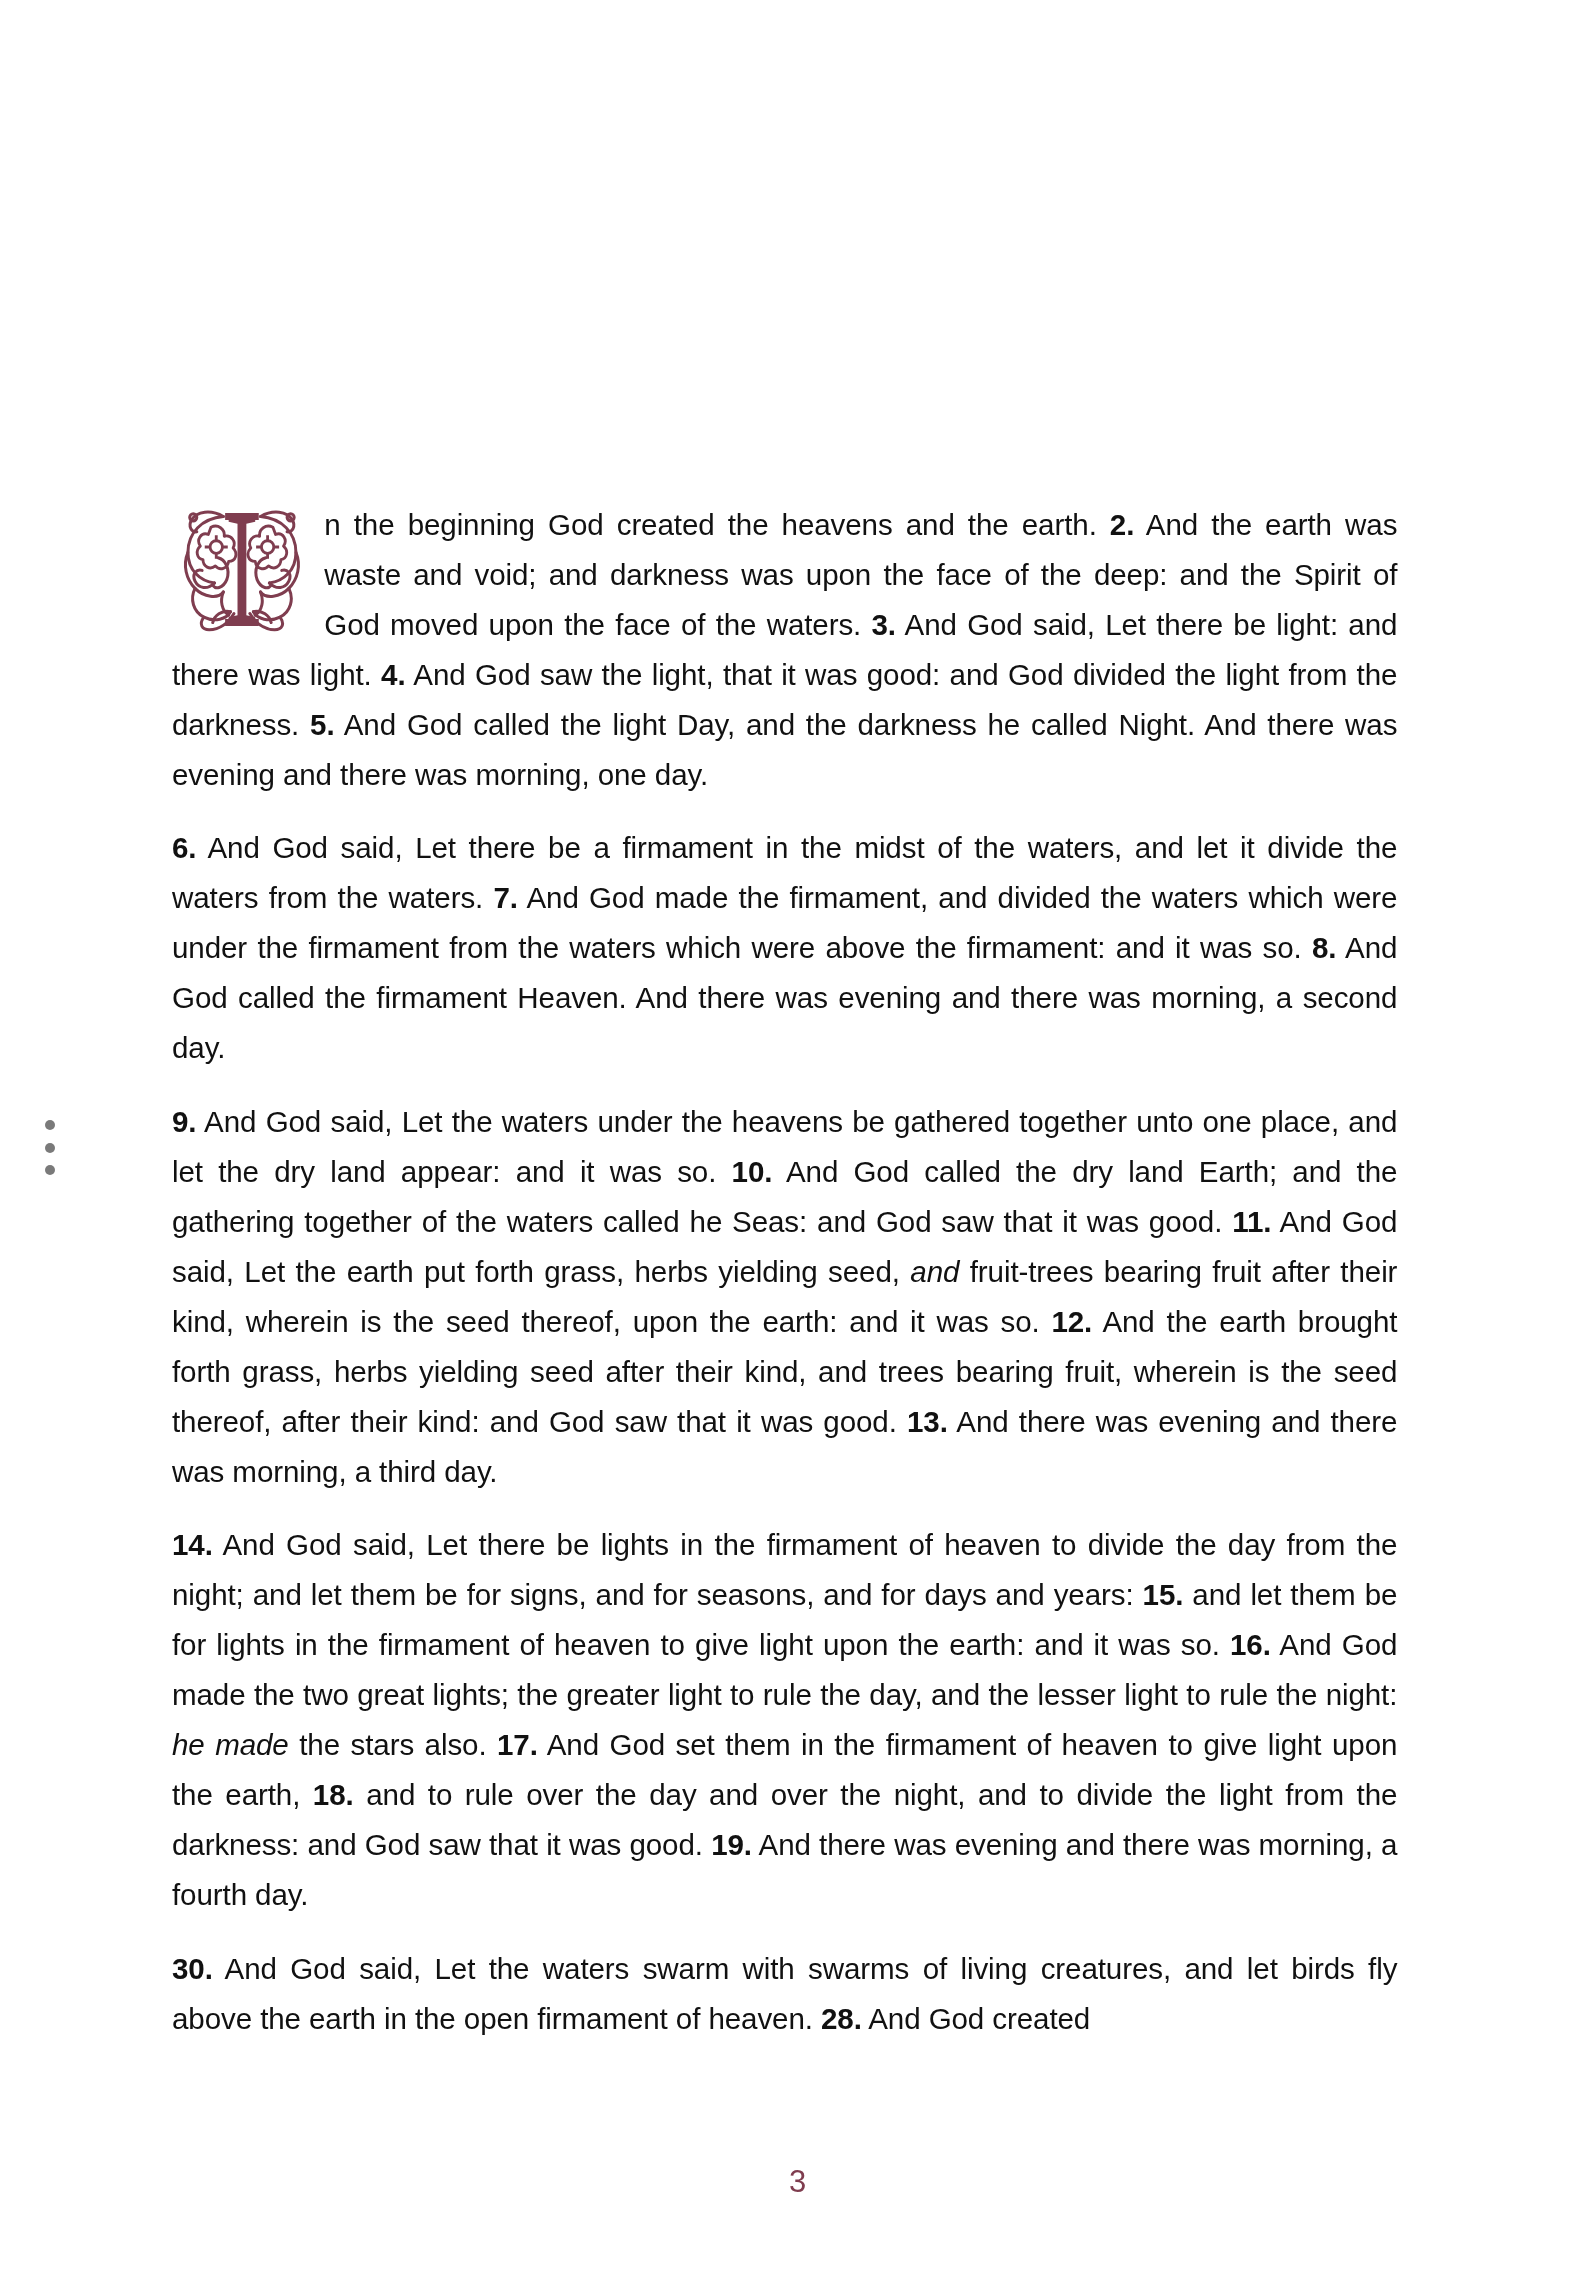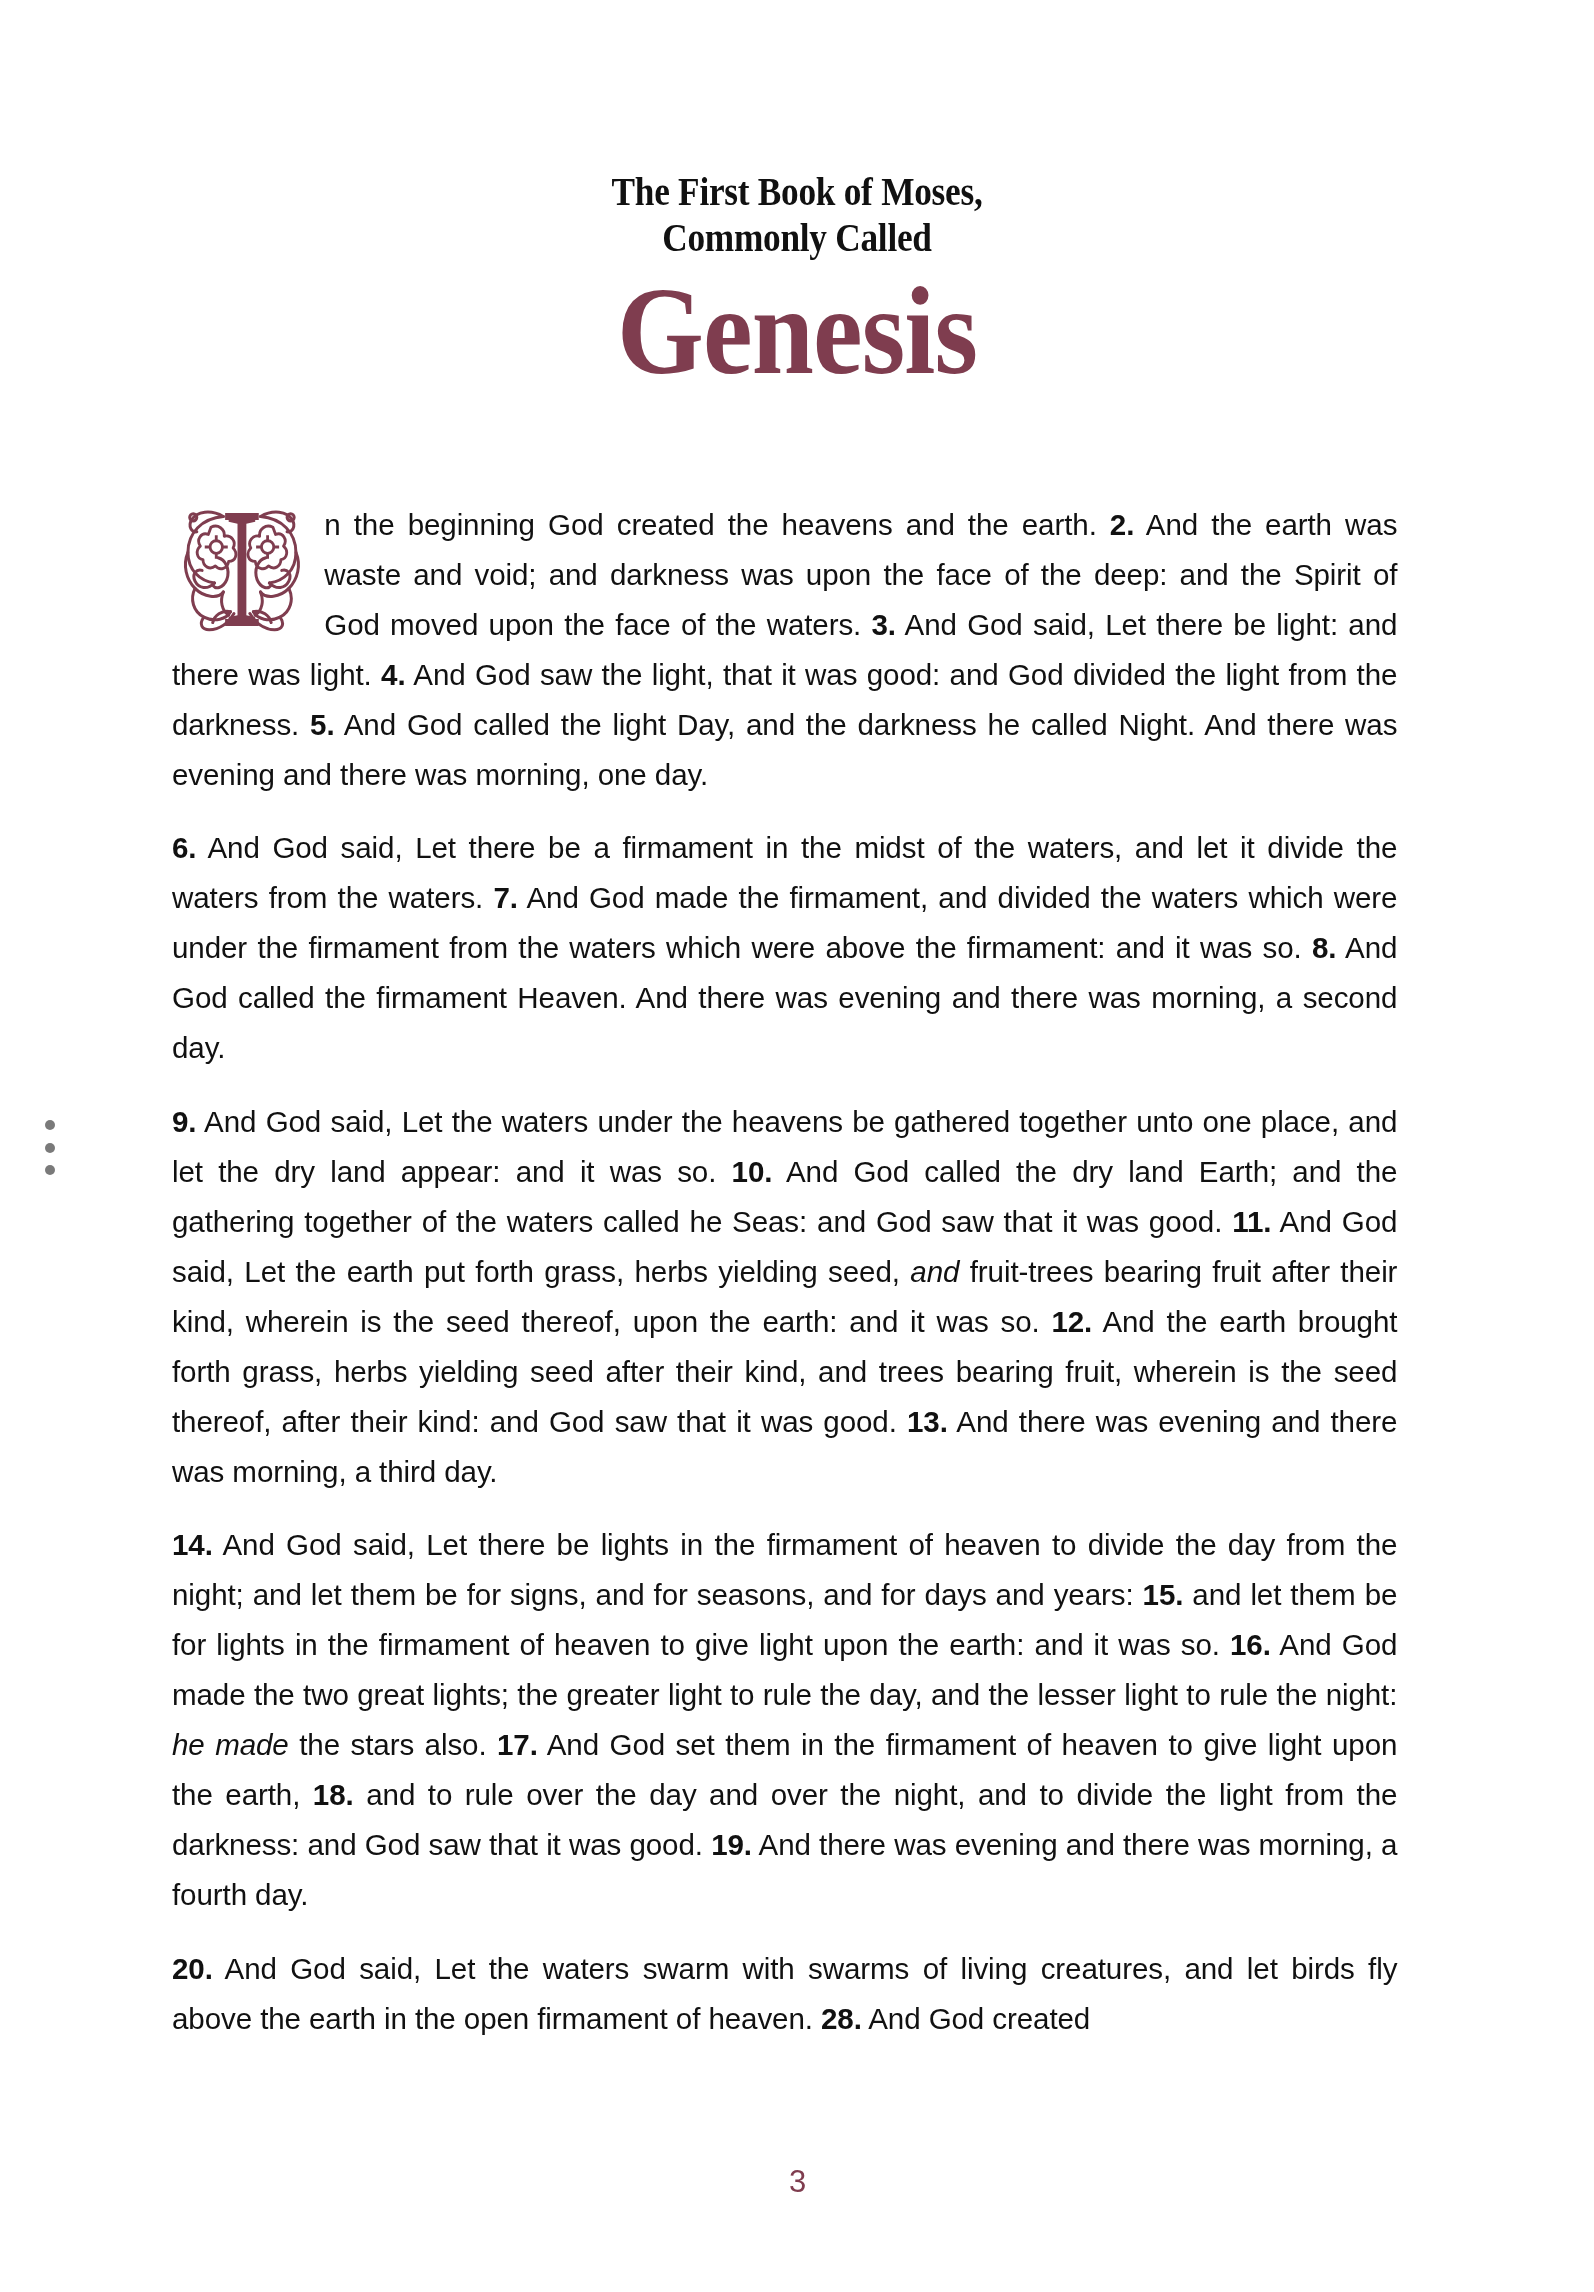--- a/index.html
+++ b/index.html
@@ -127,25 +127,20 @@
 <body>
 
 <div class="page">
 
   <div class="margin-handle">
     <span class="dot"></span>
     <span class="dot"></span>
     <span class="dot"></span>
   </div>
 
-  <div class="title-block">
-    <div class="super-title">The First Book of Moses,
-Commonly Called</div>
-    <div class="book-title">Genesis</div>
-  </div>
 
   <div class="body-col" id="body-col">
       <p class="para"><span class="dropcap">
 <svg viewBox="0 0 158 150" xmlns="http://www.w3.org/2000/svg" aria-hidden="true">
   <g fill="none" stroke="#7f3d4f" stroke-width="3.4" stroke-linecap="round" stroke-linejoin="round">
 
     <path d="M58 16 C34 18 18 34 18 56 C18 76 32 88 48 90"></path>
     <path d="M58 16 C44 8 28 10 22 20 C18 27 22 34 28 33"></path>
     <circle cx="24" cy="17" r="4"></circle>
     <path d="M48 90 C40 98 30 96 26 88 C22 80 28 74 34 76"></path>
@@ -185,18 +180,18 @@
   <g fill="#7f3d4f">
     <path d="M64 14 L94 14 L94 22 L84 24 L84 126 L94 128 L94 136 L64 136 L64 128 L74 126 L74 24 L64 22 Z"></path>
     <path d="M60 12 L98 12 L98 20 L60 20 Z"></path>
     <path d="M60 130 L98 130 L98 138 L60 138 Z"></path>
   </g>
 </svg>
 </span><span>n the beginning God created the heavens and the earth. </span><span class="vn">2.</span><span> And the earth was waste and void; and darkness was upon the face of the deep: and the Spirit of God moved upon the face of the waters. </span><span class="vn">3.</span><span> And God said, Let there be light: and there was light. </span><span class="vn">4.</span><span> And God saw the light, that it was good: and God divided the light from the darkness. </span><span class="vn">5.</span><span> And God called the light Day, and the darkness he called Night. And there was evening and there was morning, one day.</span></p>
       <p class="para"><span class="vn">6.</span><span> And God said, Let there be a firmament in the midst of the waters, and let it divide the waters from the waters. </span><span class="vn">7.</span><span> And God made the firmament, and divided the waters which were under the firmament from the waters which were above the firmament: and it was so. </span><span class="vn">8.</span><span> And God called the firmament Heaven. And there was evening and there was morning, a second day.</span></p>
       <p class="para"><span class="vn">9.</span><span> And God said, Let the waters under the heavens be gathered together unto one place, and let the dry land appear: and it was so. </span><span class="vn">10.</span><span> And God called the dry land Earth; and the gathering together of the waters called he Seas: and God saw that it was good. </span><span class="vn">11.</span><span> And God said, Let the earth put forth grass, herbs yielding seed, </span><span class="supplied">and</span><span> fruit-trees bearing fruit after their kind, wherein is the seed thereof, upon the earth: and it was so. </span><span class="vn">12.</span><span> And the earth brought forth grass, herbs yielding seed after their kind, and trees bearing fruit, wherein is the seed thereof, after their kind: and God saw that it was good. </span><span class="vn">13.</span><span> And there was evening and there was morning, a third day.</span></p>
       <p class="para"><span class="vn">14.</span><span> And God said, Let there be lights in the firmament of heaven to divide the day from the night; and let them be for signs, and for seasons, and for days and years: </span><span class="vn">15.</span><span> and let them be for lights in the firmament of heaven to give light upon the earth: and it was so. </span><span class="vn">16.</span><span> And God made the two great lights; the greater light to rule the day, and the lesser light to rule the night: </span><span class="supplied">he made</span><span> the stars also. </span><span class="vn">17.</span><span> And God set them in the firmament of heaven to give light upon the earth, </span><span class="vn">18.</span><span> and to rule over the day and over the night, and to divide the light from the darkness: and God saw that it was good. </span><span class="vn">19.</span><span> And there was evening and there was morning, a fourth day.</span></p>
-      <p class="para"><span class="vn">20.</span><span> And God said, Let the waters swarm with swarms of living creatures, and let birds fly above the earth in the open firmament of heaven. </span><span class="vn">28.</span><span> And God created</span></p>
+      <p class="para"><span class="vn">30.</span><span> And God said, Let the waters swarm with swarms of living creatures, and let birds fly above the earth in the open firmament of heaven. </span><span class="vn">28.</span><span> And God created</span></p>
     </div>
 
   <div class="folio">3</div>
 </div>
 
 
 </body></html>

